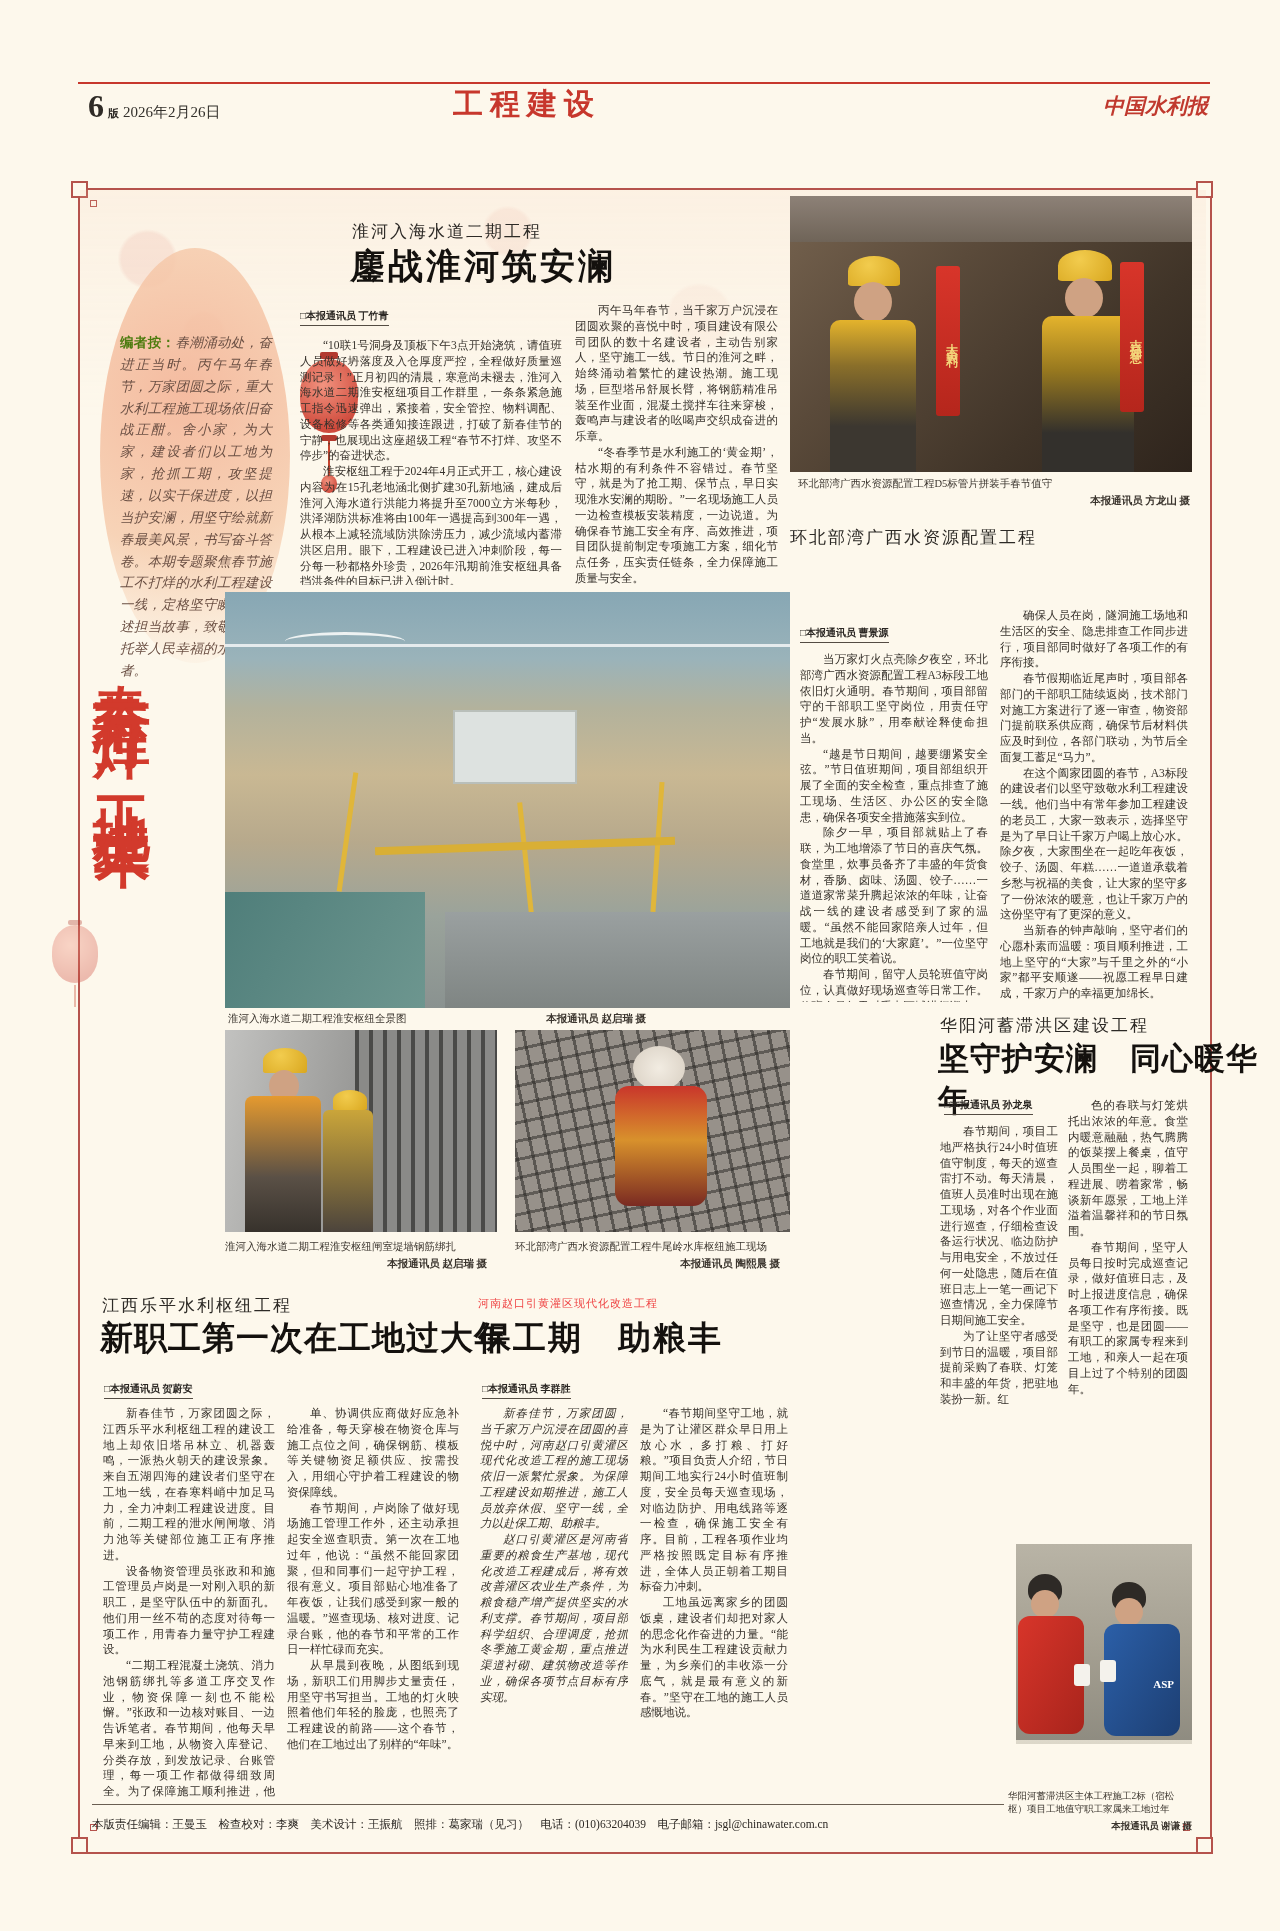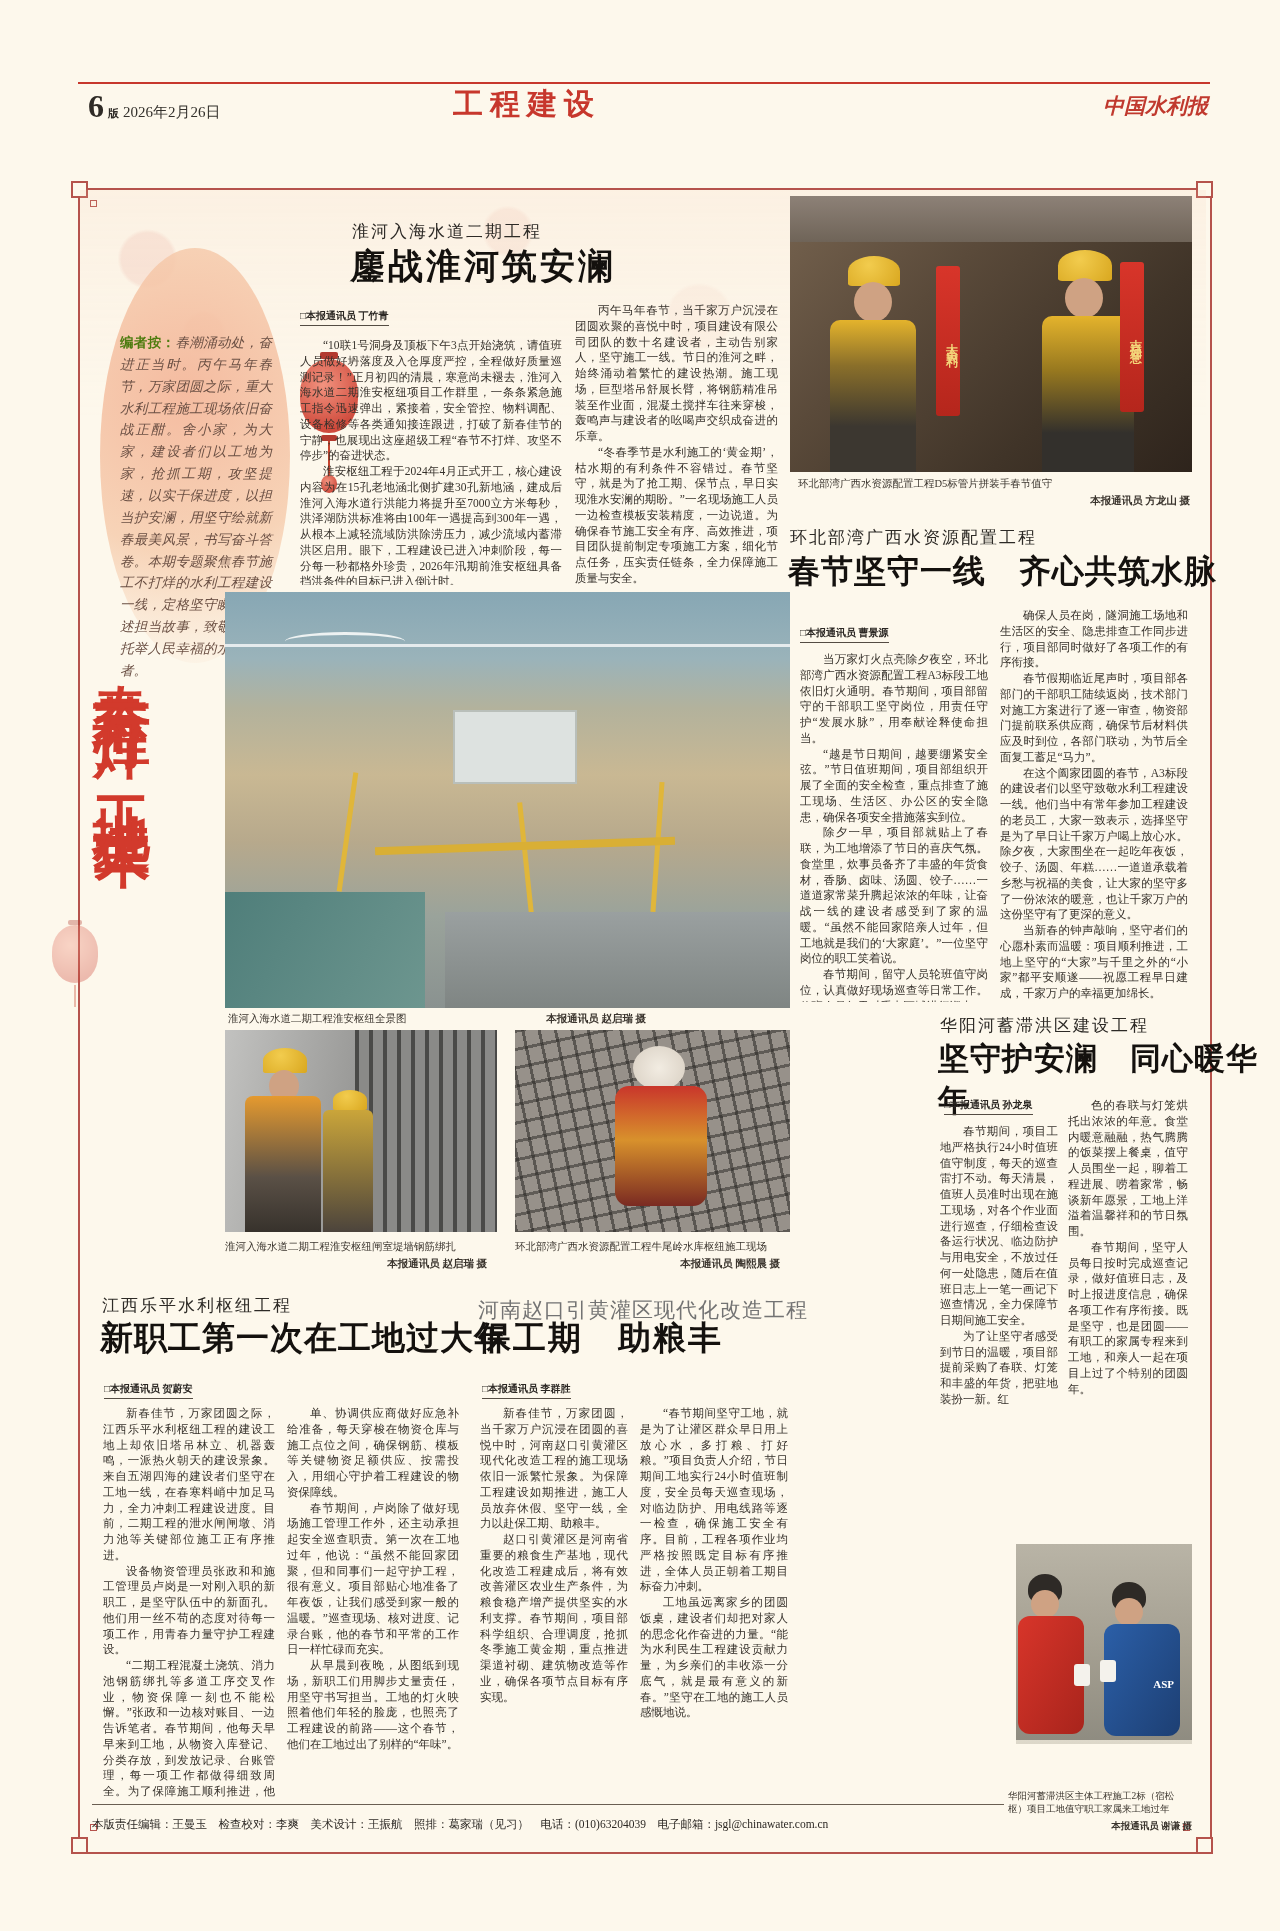--- a/index.html
+++ b/index.html
@@ -29,21 +29,21 @@
      linear-gradient(rgba(244,196,170,.25), rgba(253,248,236,0));}
   
   .blob{border-radius:50%;background:radial-gradient(circle at 45% 35%, #f3b193 0%, #f6cdae 55%, #fae6d2 78%, rgba(250,230,210,0) 100%);opacity:.85;}
   .ednote{font-size:13.5px;line-height:1.62;color:#6a4f43;font-style:italic;text-align:justify;}
   .ednote .lbl{font-weight:bold;font-style:normal;color:#4d7c0f;}
   
   .vhead{writing-mode:vertical-rl;text-orientation:upright;font-size:57px;font-weight:bold;
          color:#d23a2c;letter-spacing:9px;line-height:1.15;font-family:"DejaVu Serif",serif;}
   
   .k{font-size:17px;color:#2d2a26;letter-spacing:2px;}
-  .k2{font-size:21px;color:#737373;letter-spacing:1px;}
+  .k2{font-size:11px;color:#ef4444;letter-spacing:1px;}
   .hl{font-weight:bold;color:#14110e;font-family:"DejaVu Serif",serif;}
   .bl{font-size:10px;font-weight:bold;color:#2b2723;border-bottom:1.5px solid #544c43;
       display:inline-block;padding-bottom:2px;}
   .cb{font-size:11.5px;line-height:1.37;text-align:justify;color:#36312b;overflow:hidden;}
   .cb p{margin:0;text-indent:2em;}
   
   .capline{font-size:10.5px;color:#3b352e;}
   .credit{font-size:10.5px;color:#3b352e;font-weight:bold;}
   
   .footer{font-size:11.5px;font-weight:normal;color:#2c2824;border-top:1px solid #6a5f52;padding-top:12px;}
@@ -129,21 +129,20 @@
     <div class="abs helmet" style="left:268px;top:54px;width:54px;height:31px;"></div>
     <div class="abs face" style="left:275px;top:82px;width:38px;height:40px;"></div>
     <div class="abs" style="left:252px;top:120px;width:92px;height:156px;background:linear-gradient(#e4b32c,#97781f 35%,#33302c 75%);border-radius:10px 10px 0 0;"></div>
     <div class="abs couplet" style="left:146px;top:70px;">大吉大利</div>
     <div class="abs couplet" style="left:330px;top:66px;">吉祥如意</div>
   </div>
   <div class="abs capline" style="left:798px;top:477px;width:392px;">环北部湾广西水资源配置工程D5标管片拼装手春节值守</div>
   <div class="abs credit" style="left:798px;top:494px;width:392px;text-align:right;">本报通讯员 方龙山 摄</div>
 
   <div class="abs k" style="left:790px;top:526px;">环北部湾广西水资源配置工程</div>
-  <div class="abs hl" style="left:788px;top:550px;font-size:32px;letter-spacing:1px;">春节坚守一线　齐心共筑水脉</div>
   <div class="abs" style="left:800px;top:622px;">
     <span class="bl">□本报通讯员 曹景源</span>
   </div>
   <div class="abs cb" style="left:800px;top:652px;width:188px;height:350px;">
       <p>当万家灯火点亮除夕夜空，环北部湾广西水资源配置工程A3标段工地依旧灯火通明。春节期间，项目部留守的干部职工坚守岗位，用责任守护“发展水脉”，用奉献诠释使命担当。</p>
       <p>“越是节日期间，越要绷紧安全弦。”节日值班期间，项目部组织开展了全面的安全检查，重点排查了施工现场、生活区、办公区的安全隐患，确保各项安全措施落实到位。</p>
       <p>除夕一早，项目部就贴上了春联，为工地增添了节日的喜庆气氛。食堂里，炊事员备齐了丰盛的年货食材，香肠、卤味、汤圆、饺子……一道道家常菜升腾起浓浓的年味，让奋战一线的建设者感受到了家的温暖。“虽然不能回家陪亲人过年，但工地就是我们的‘大家庭’。”一位坚守岗位的职工笑着说。</p>
       <p>春节期间，留守人员轮班值守岗位，认真做好现场巡查等日常工作。值班人员每天对重点区域进行巡查。</p>
     </div>
   <div class="abs cb" style="left:1000px;top:608px;width:188px;height:394px;">
@@ -232,21 +231,21 @@
       <p>单、协调供应商做好应急补给准备，每天穿梭在物资仓库与施工点位之间，确保钢筋、模板等关键物资足额供应、按需投入，用细心守护着工程建设的物资保障线。</p>
       <p>春节期间，卢岗除了做好现场施工管理工作外，还主动承担起安全巡查职责。第一次在工地过年，他说：“虽然不能回家团聚，但和同事们一起守护工程，很有意义。项目部贴心地准备了年夜饭，让我们感受到家一般的温暖。”巡查现场、核对进度、记录台账，他的春节和平常的工作日一样忙碌而充实。</p>
       <p>从早晨到夜晚，从图纸到现场，新职工们用脚步丈量责任，用坚守书写担当。工地的灯火映照着他们年轻的脸庞，也照亮了工程建设的前路——这个春节，他们在工地过出了别样的“年味”。</p>
     </div>
 
   <div class="abs k2" style="left:478px;top:1296px;">河南赵口引黄灌区现代化改造工程</div>
   <div class="abs hl" style="left:478px;top:1316px;font-size:33px;letter-spacing:2px;">保工期　助粮丰</div>
   <div class="abs" style="left:482px;top:1378px;">
     <span class="bl">□本报通讯员 李群胜</span>
   </div>
-  <div class="abs cb" style="left:480px;top:1406px;width:148px;height:392px;">
+  <div class="abs cb" style="left:480px;top:1406px;width:148px;height:392px;font-style:italic;">
       <p>新春佳节，万家团圆，当千家万户沉浸在团圆的喜悦中时，河南赵口引黄灌区现代化改造工程的施工现场依旧一派繁忙景象。为保障工程建设如期推进，施工人员放弃休假、坚守一线，全力以赴保工期、助粮丰。</p>
       <p>赵口引黄灌区是河南省重要的粮食生产基地，现代化改造工程建成后，将有效改善灌区农业生产条件，为粮食稳产增产提供坚实的水利支撑。春节期间，项目部科学组织、合理调度，抢抓冬季施工黄金期，重点推进渠道衬砌、建筑物改造等作业，确保各项节点目标有序实现。</p>
     </div>
   <div class="abs cb" style="left:640px;top:1406px;width:148px;height:392px;">
       <p>“春节期间坚守工地，就是为了让灌区群众早日用上放心水，多打粮、打好粮。”项目负责人介绍，节日期间工地实行24小时值班制度，安全员每天巡查现场，对临边防护、用电线路等逐一检查，确保施工安全有序。目前，工程各项作业均严格按照既定目标有序推进，全体人员正朝着工期目标奋力冲刺。</p>
       <p>工地虽远离家乡的团圆饭桌，建设者们却把对家人的思念化作奋进的力量。“能为水利民生工程建设贡献力量，为乡亲们的丰收添一分底气，就是最有意义的新春。”坚守在工地的施工人员感慨地说。</p>
     </div>
 
   <div class="abs footer" style="left:92px;top:1804px;width:912px;">本版责任编辑：王曼玉　检查校对：李爽　美术设计：王振航　照排：葛家瑞（见习）　电话：(010)63204039　电子邮箱：jsgl@chinawater.com.cn</div>
 

